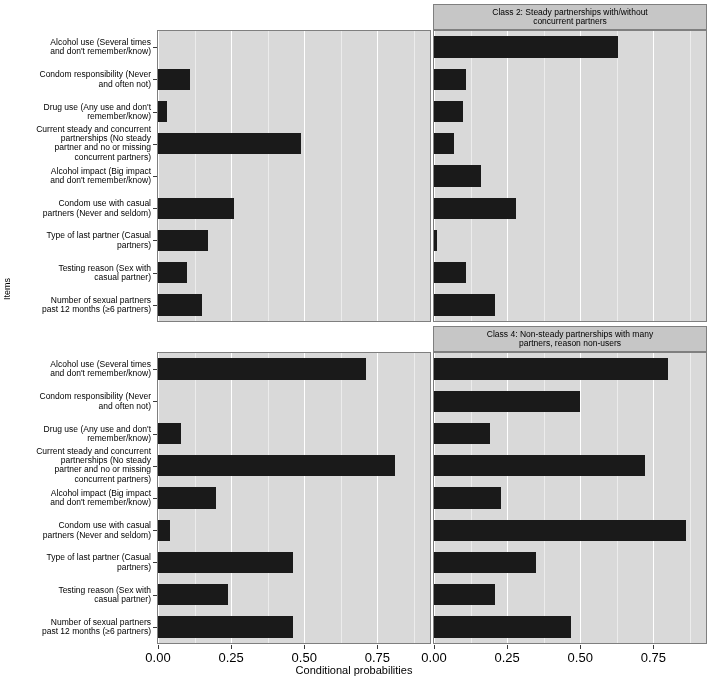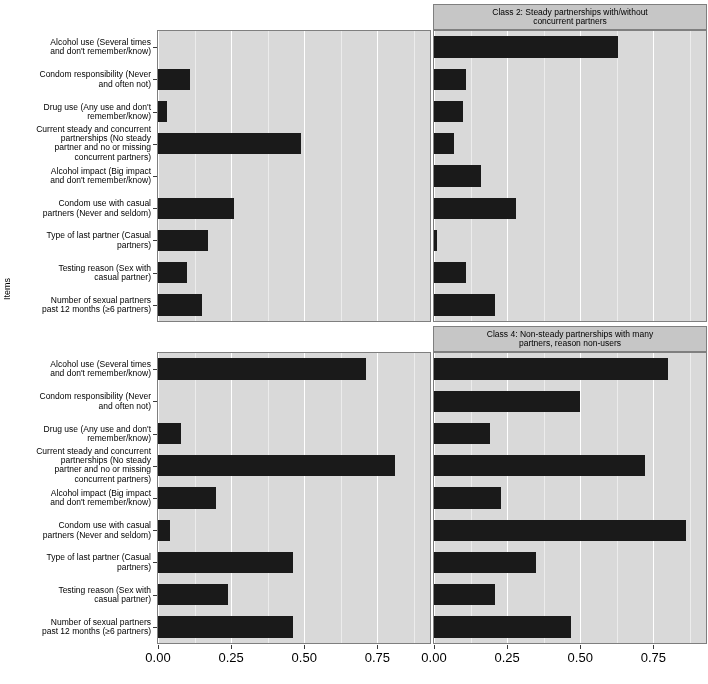--- a/index.html
+++ b/index.html
@@ -120,20 +120,21 @@
     width: 1px;
     height: 4px;
     background: #3a3a3a;
   }
 </style>
 </head>
 <body>
 
 <div id="root">
   <div class="ylabel">Items</div>
+  <div class="xlabel">Conditional probabilities</div>
   <div class="grid" id="panels">
       <div class="panel" style="left: 157px; top: 4px; width: 274px; height: 318px;">
         <div class="plotarea">
           <div class="gridline" style="left: 0px;"></div>
           <div class="gridline" style="left: 73.1183px;"></div>
           <div class="gridline" style="left: 146.237px;"></div>
           <div class="gridline" style="left: 219.355px;"></div>
           <div class="gridline minor" style="left: 36.5591px;"></div>
           <div class="gridline minor" style="left: 109.677px;"></div>
           <div class="gridline minor" style="left: 182.796px;"></div>

